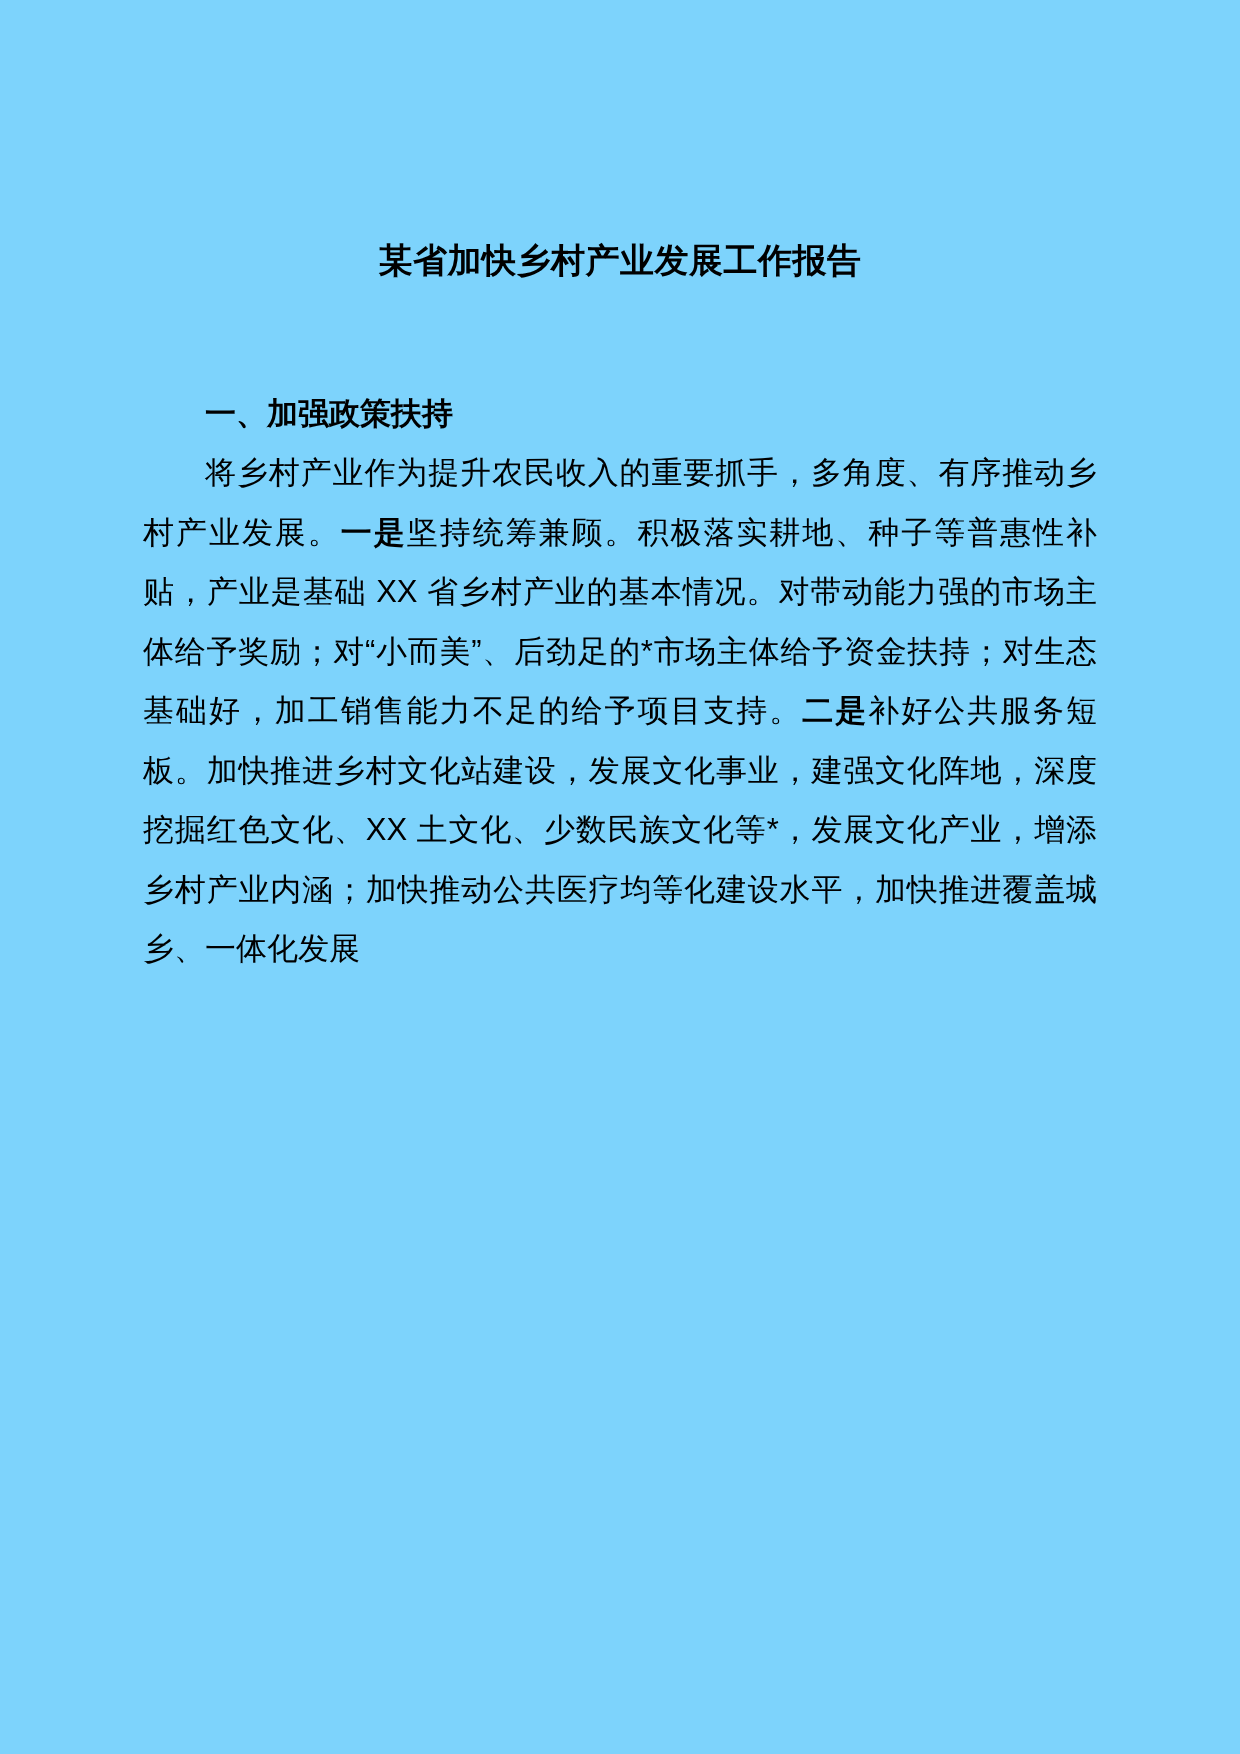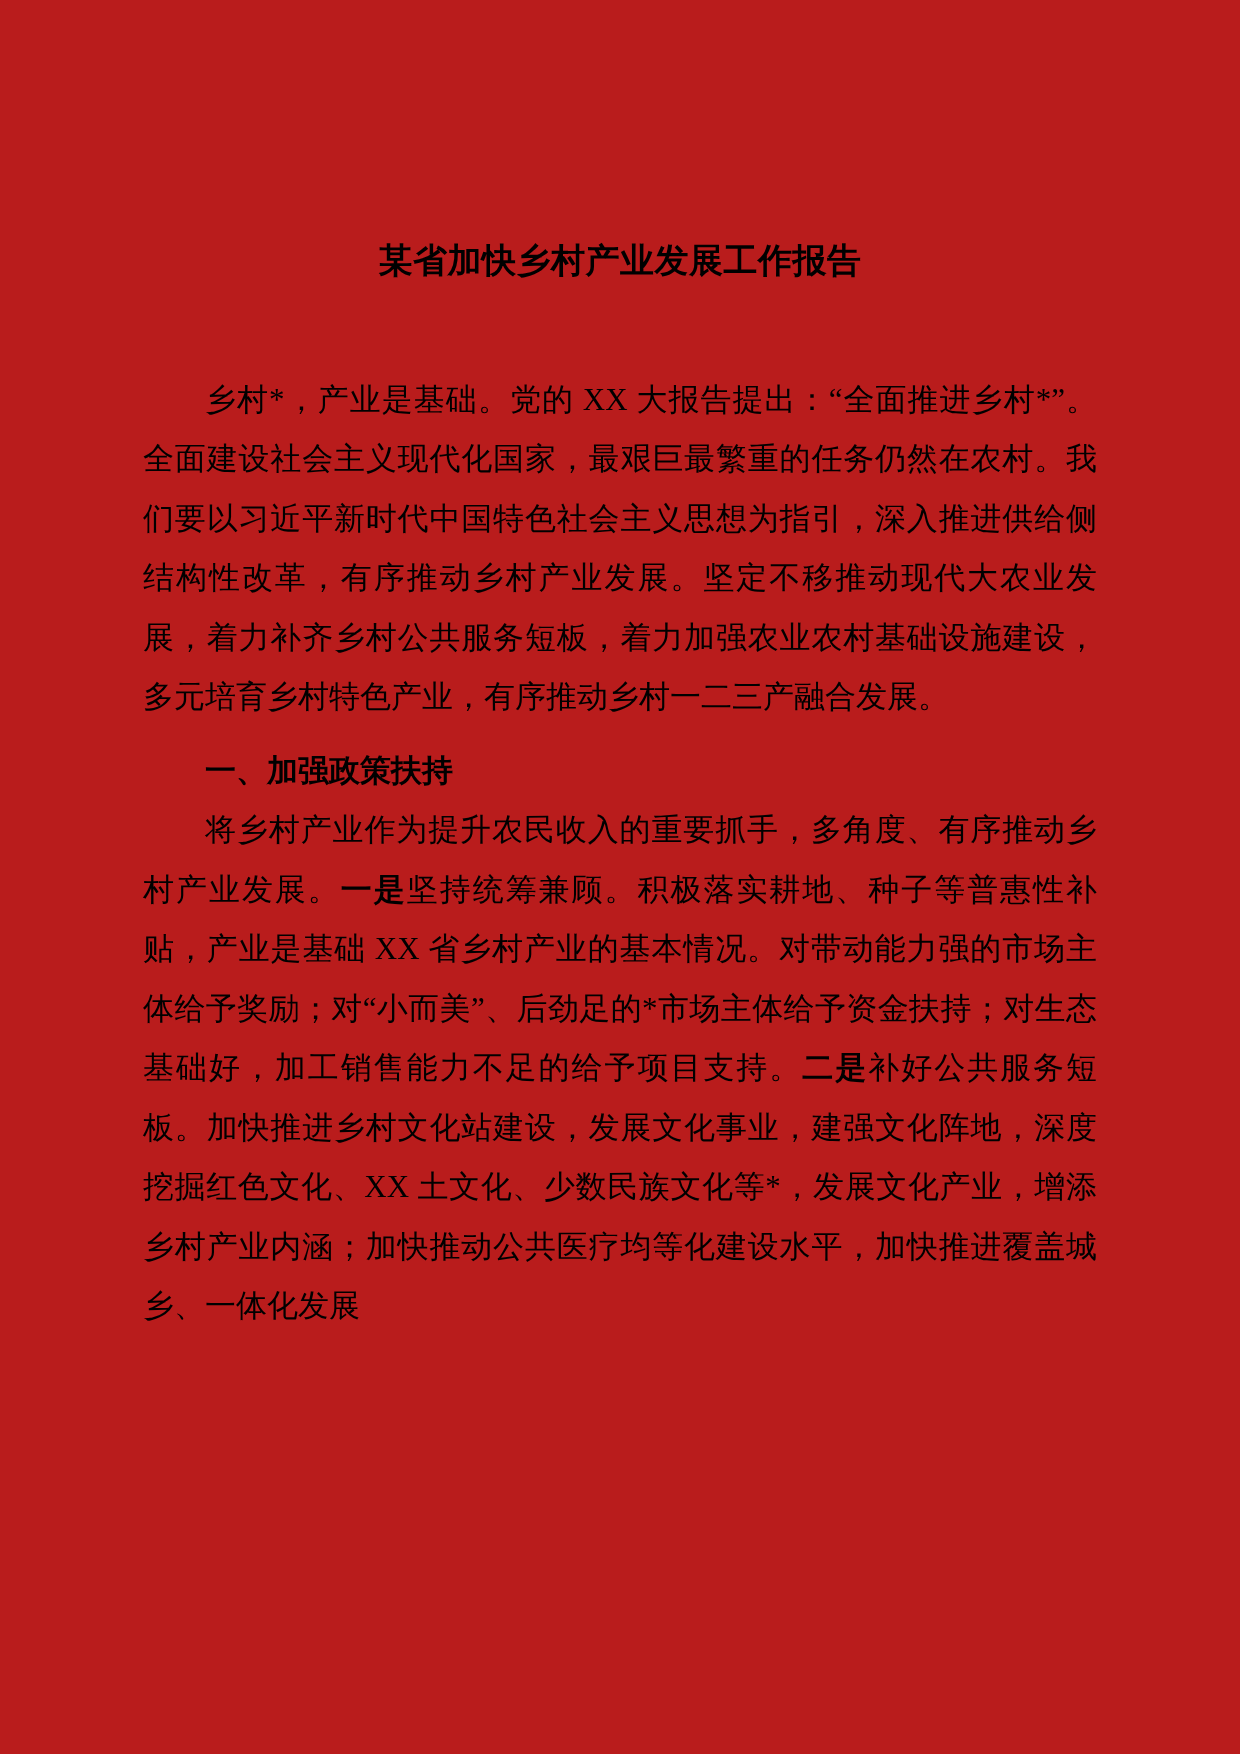--- a/index.html
+++ b/index.html
@@ -4,24 +4,24 @@
 <style>
   html, body {
     margin: 0;
     padding: 0;
     background: #ffffff;
   }
   .page {
     position: relative;
     width: 1240px;
     height: 1754px;
-    background: #b91c1c;
+    background: #7dd3fc;
     overflow: hidden;
     box-sizing: border-box;
-    font-family: Liberation Serif, serif;
+    font-family: Liberation Sans, sans-serif;
     color: #000000;
   }
   .content {
     position: absolute;
     left: 143px;
     top: 0;
     width: 954px;
   }
   .doc-title {
     text-align: center;
@@ -68,21 +68,20 @@
 </head>
 <body>
 
 <div class="page">
   <div class="content">
 
     <h1 class="doc-title">某省加快乡村产业发展工作报告</h1>
 
     <div class="body-block">
 
-      <p class="para indent" id="para-intro"><span>乡村*，产业是基础。党的 XX 大报告提出：“全面推进乡村*”。全面建设社会主义现代化国家，最艰巨最繁重的任务仍然在农村。我们要以习近平新时代中国特色社会主义思想为指引，深入推进供给侧结构性改革，有序推动乡村产业发展。坚定不移推动现代大农业发展，着力补齐乡村公共服务短板，着力加强农业农村基础设施建设，多元培育乡村特色产业，有序推动乡村一二三产融合发展。</span></p>
 
       <h2 class="section-heading" id="heading-1">一、加强政策扶持</h2>
 
       <p class="para indent" id="para-section-1"><span>将乡村产业作为提升农民收入的重要抓手，多角度、有序推动乡村产业发展。</span><b class="em">一是</b><span>坚持统筹兼顾。积极落实耕地、种子等普惠性补贴，产业是基础 XX 省乡村产业的基本情况。对带动能力强的市场主体给予奖励；对“小而美”、后劲足的*市场主体给予资金扶持；对生态基础好，加工销售能力不足的给予项目支持。</span><b class="em">二是</b><span>补好公共服务短板。加快推进乡村文化站建设，发展文化事业，建强文化阵地，深度挖掘红色文化、XX 土文化、少数民族文化等*，发展文化产业，增添乡村产业内涵；加快推动公共医疗均等化建设水平，加快推进覆盖城乡、一体化发展</span></p>
 
     </div>
   </div>
 </div>
 
 </body></html>

